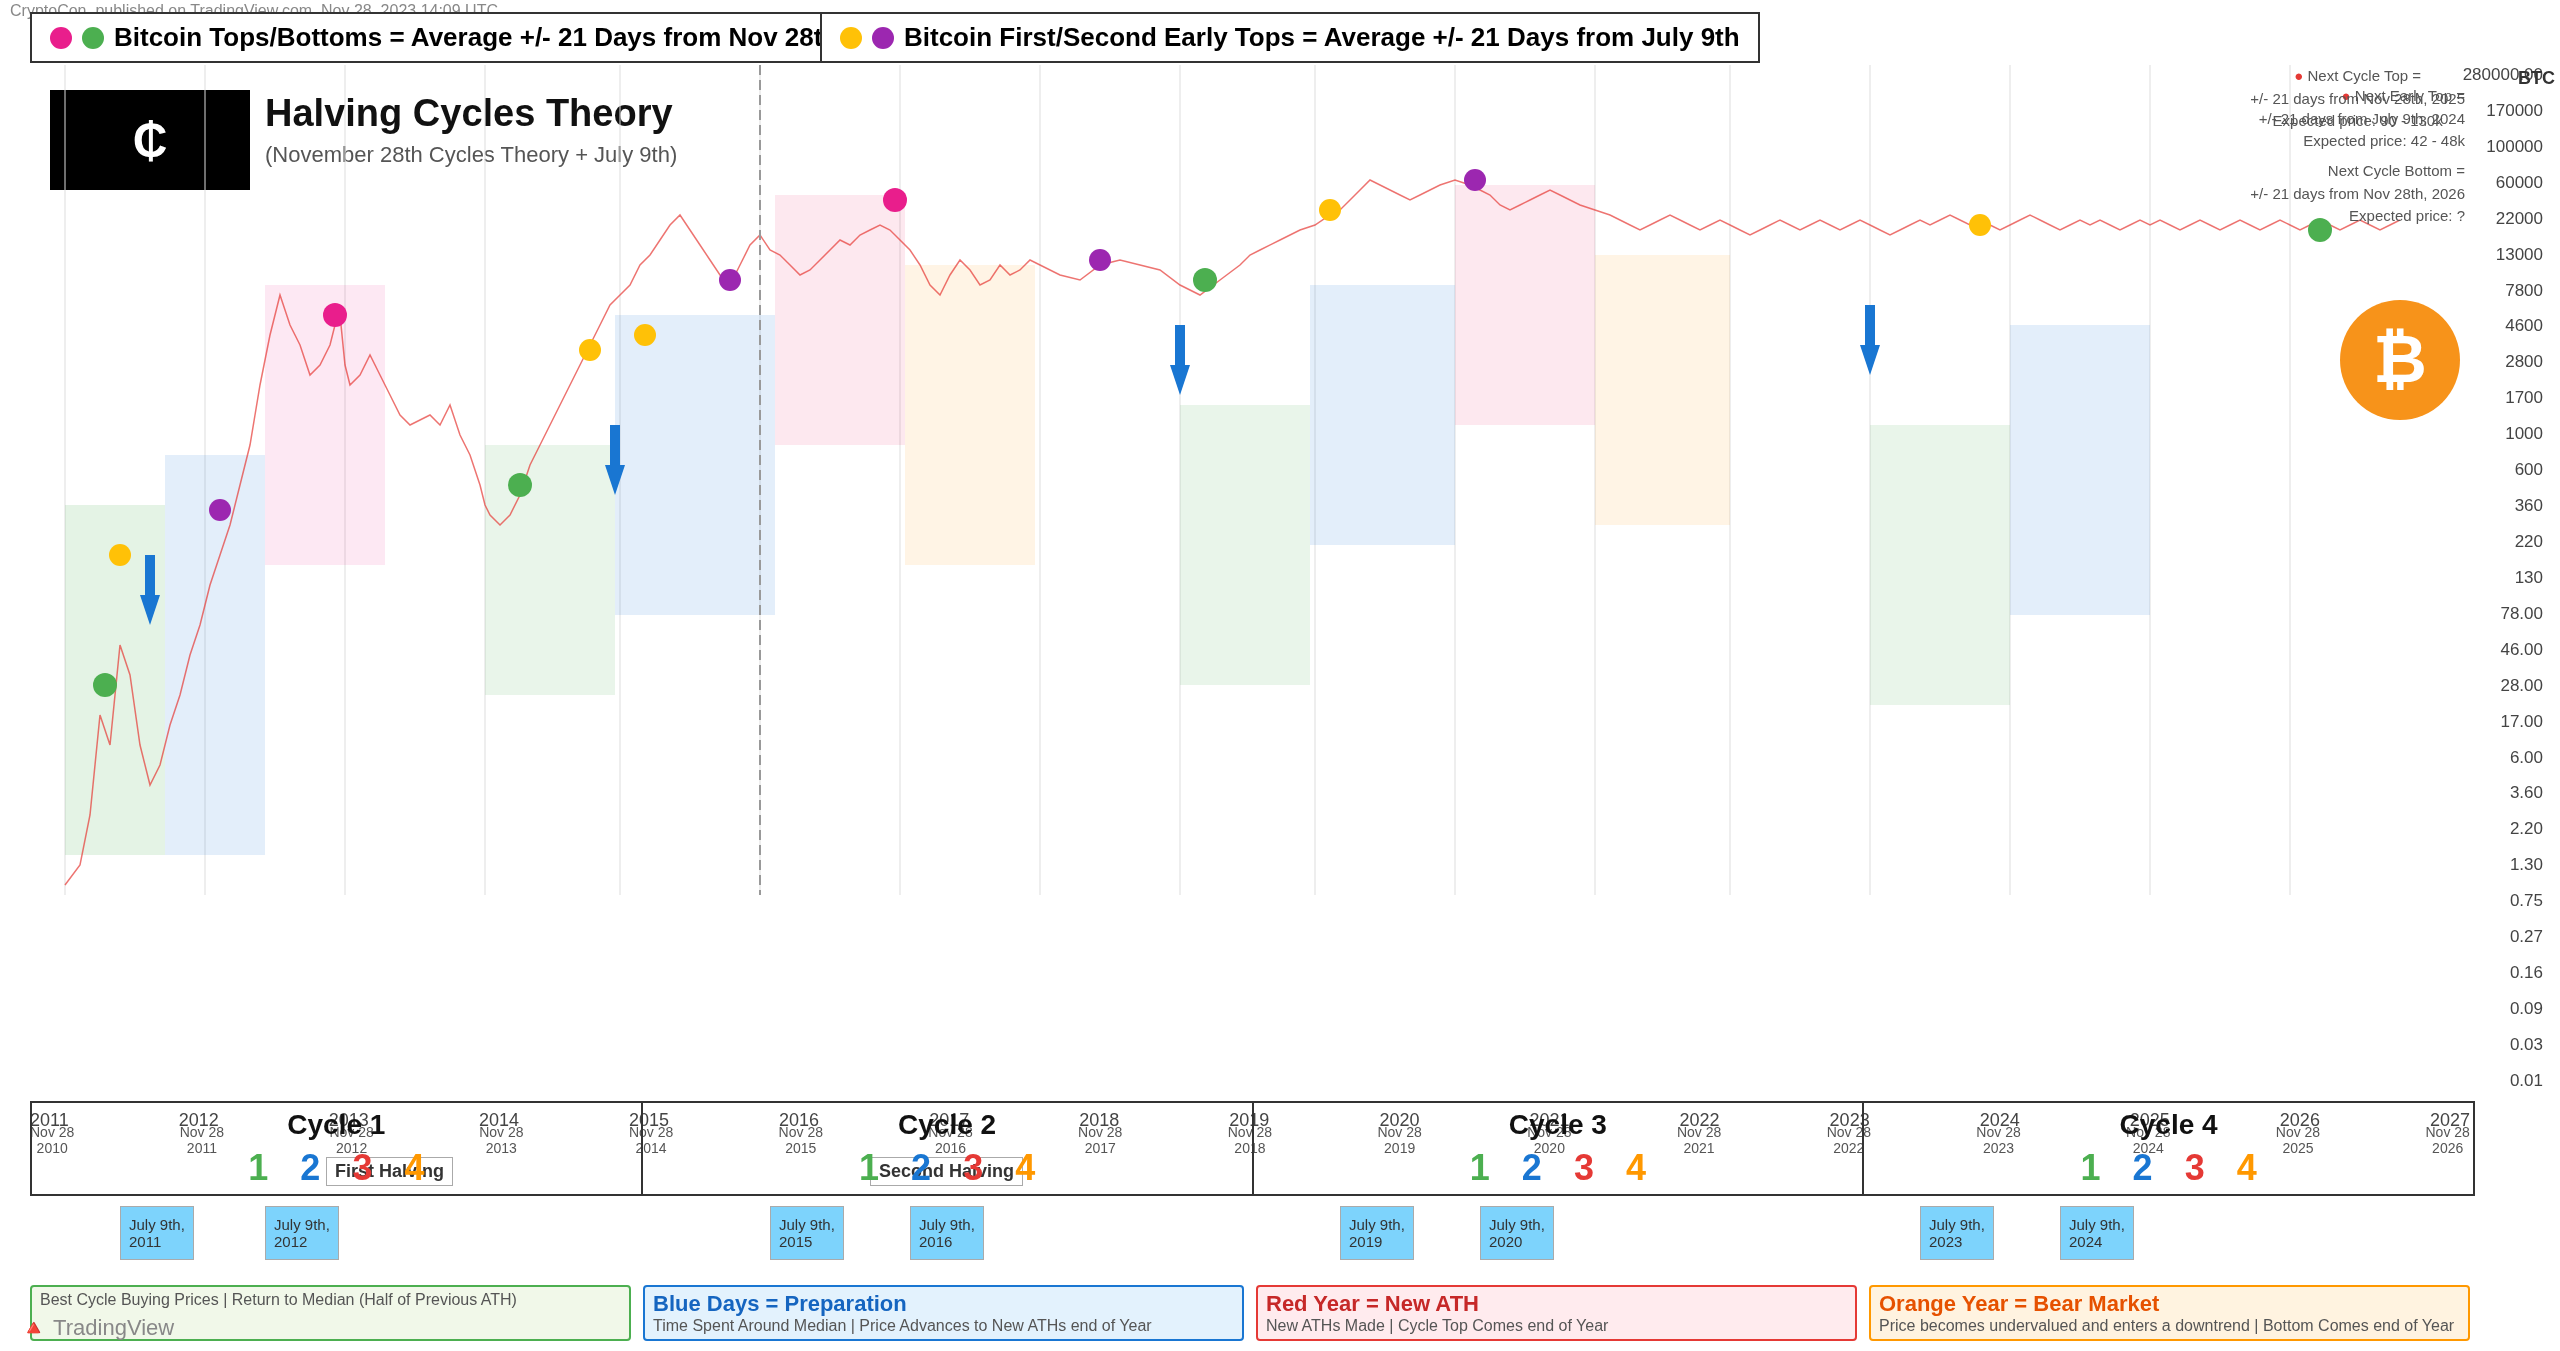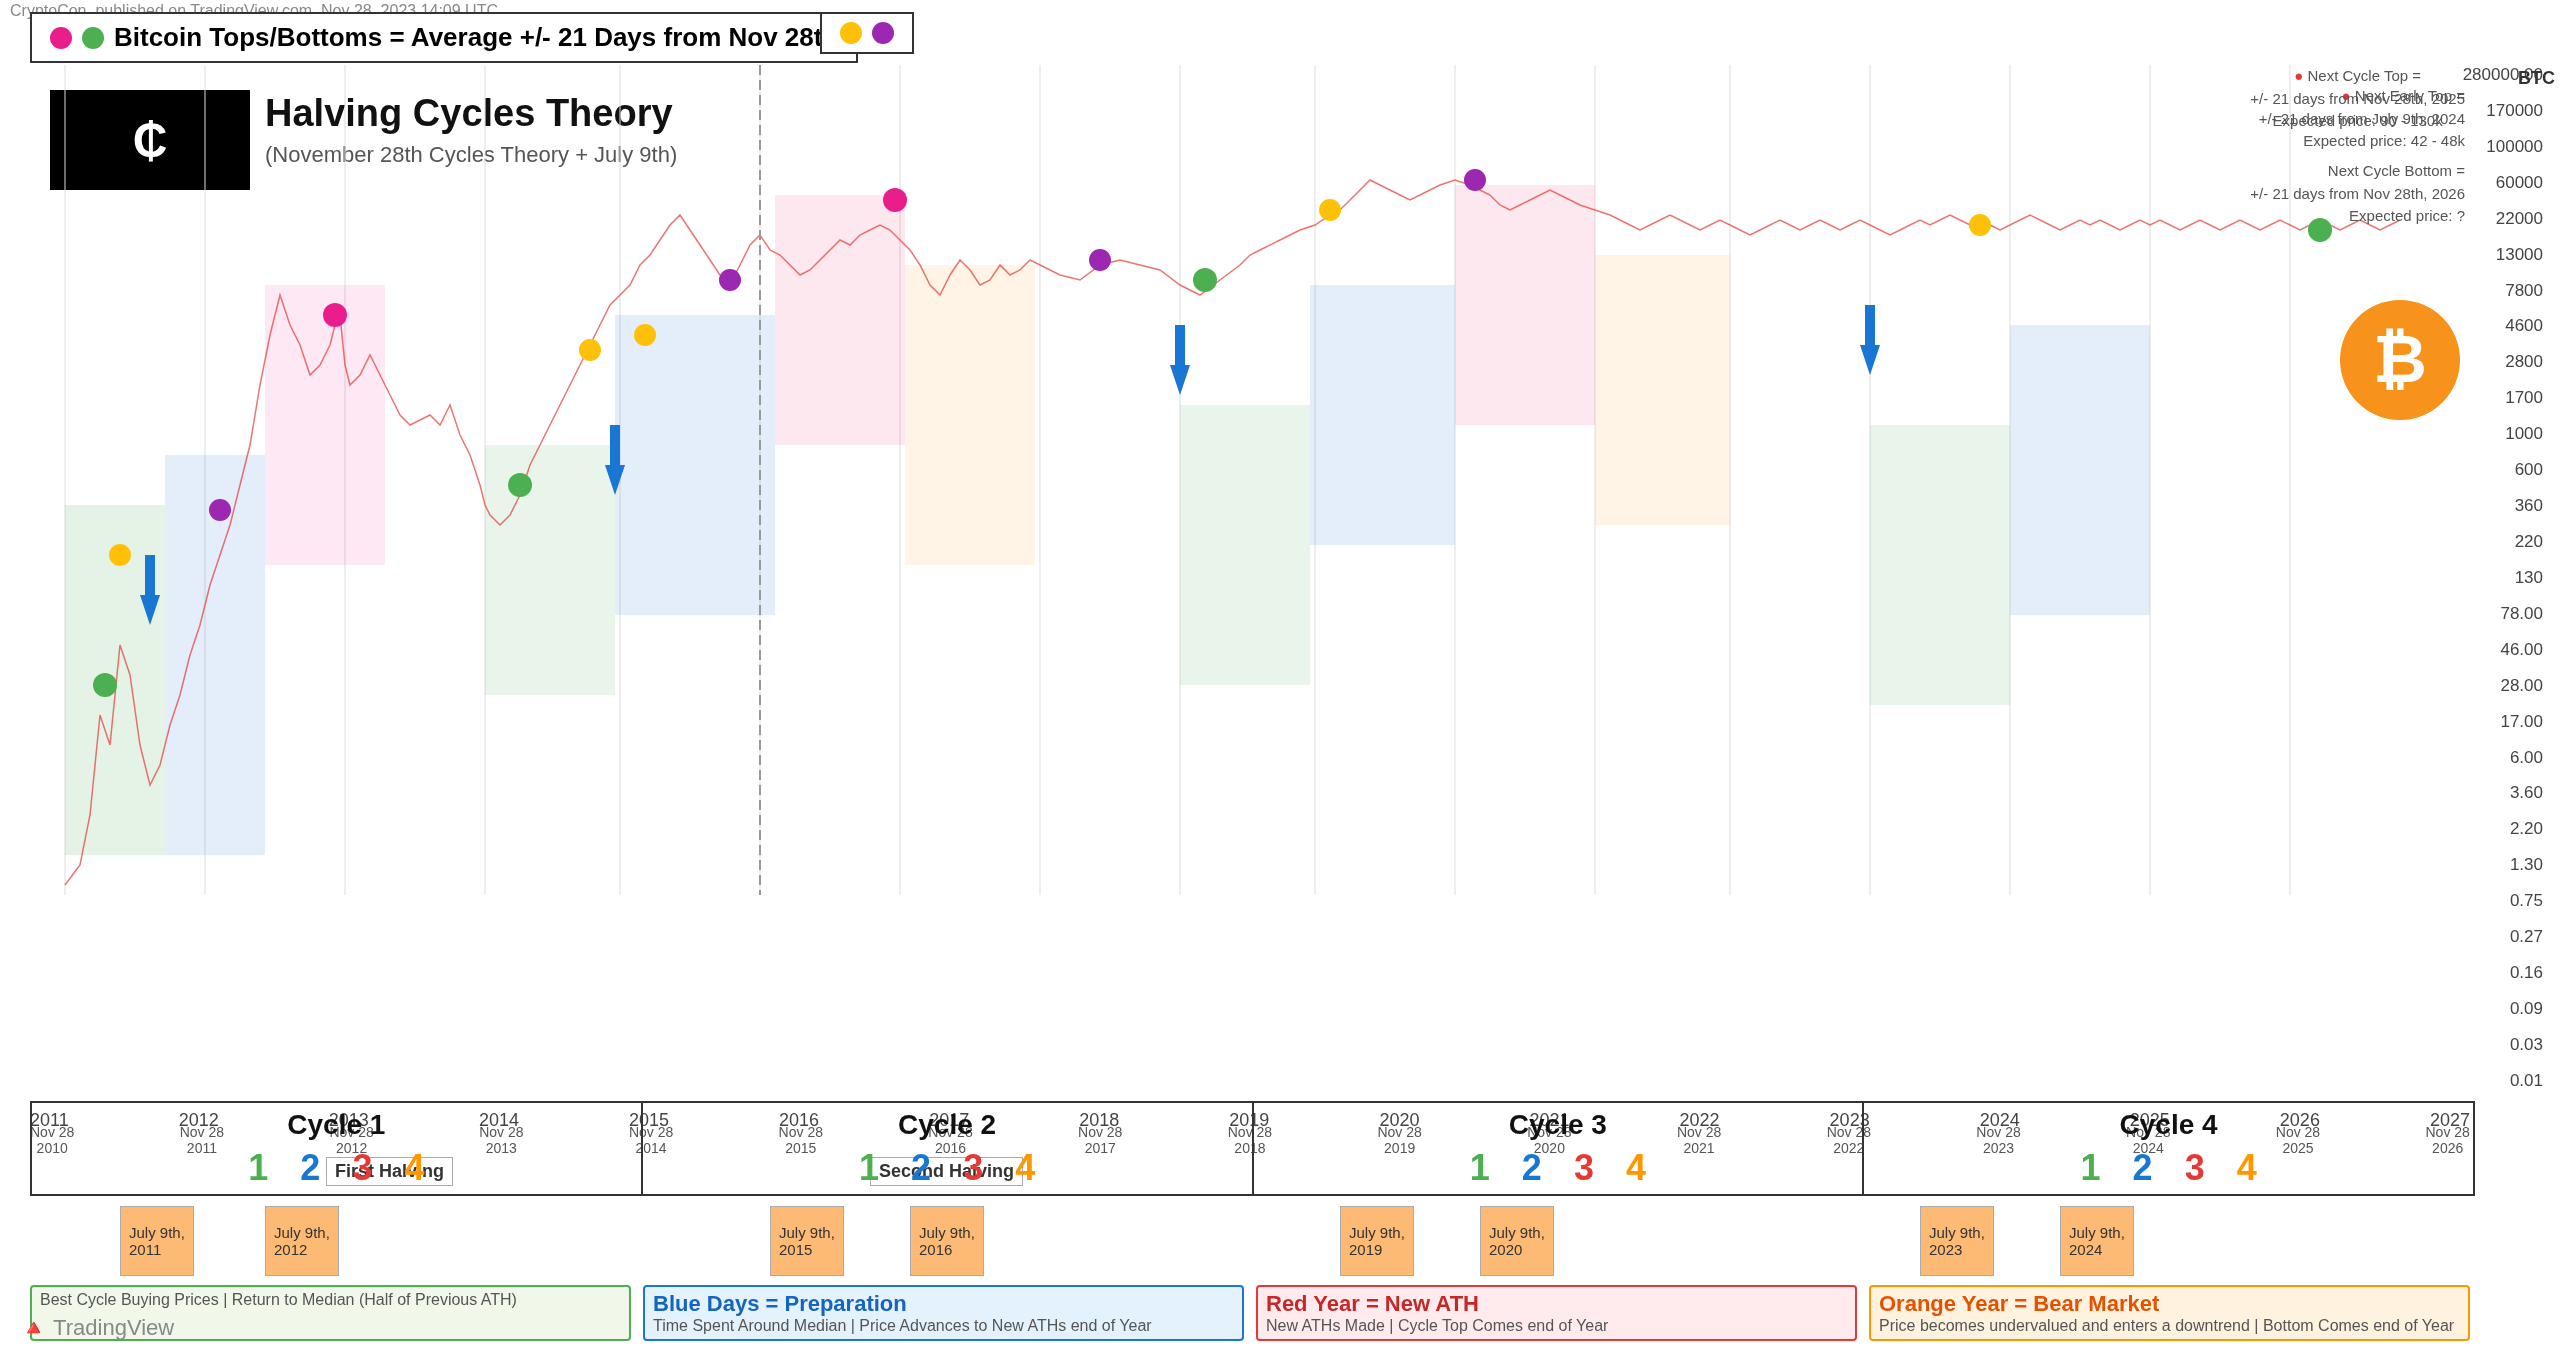--- a/index.html
+++ b/index.html
@@ -166,43 +166,44 @@
       background: #fff;
       border: 1.5px solid #aaa;
       padding: 3px 8px;
       font-size: 18px;
       font-weight: bold;
       color: #333;
     }
 
     .july9-label {
       position: absolute;
-      background: #fdba74;
+      background: #7dd3fc;
       border: 1.5px solid #aaa;
-      padding: 17px 8px;
+      padding: 9px 8px;
       font-size: 18px;
       color: #333;
     }
   </style>
 </head>
 <body>
 
 <div class="main-container">
 
   <div style="position:absolute;top:2px;left:10px;font-size:16px;color:#888;">CryptoCon_published on TradingView.com, Nov 28, 2023 14:09 UTC</div>
 
   <div class="legend-left">
     <span class="dot dot-pink"></span>
     <span class="dot dot-green"></span>
     <span>Bitcoin Tops/Bottoms = Average +/- 21 Days from Nov 28th</span>
   </div>
 
   <div class="legend-right">
     <span class="dot dot-gold"></span>
     <span class="dot dot-purple"></span>
+    <span>Bitcoin  First/Second Early Tops = Average +/- 21 Days from July 9th</span>
   </div>
 
   <div class="logo-box">
     <span class="logo-c">₵</span>
   </div>
 
   <div class="title-text">Halving Cycles Theory</div>
   <div class="subtitle-text">(November 28th Cycles Theory + July 9th)</div>
 
   <svg style="position:absolute;top:65px;left:20px;width:2395px;height:830px;" viewBox="0 0 2395 830" preserveAspectRatio="none">

